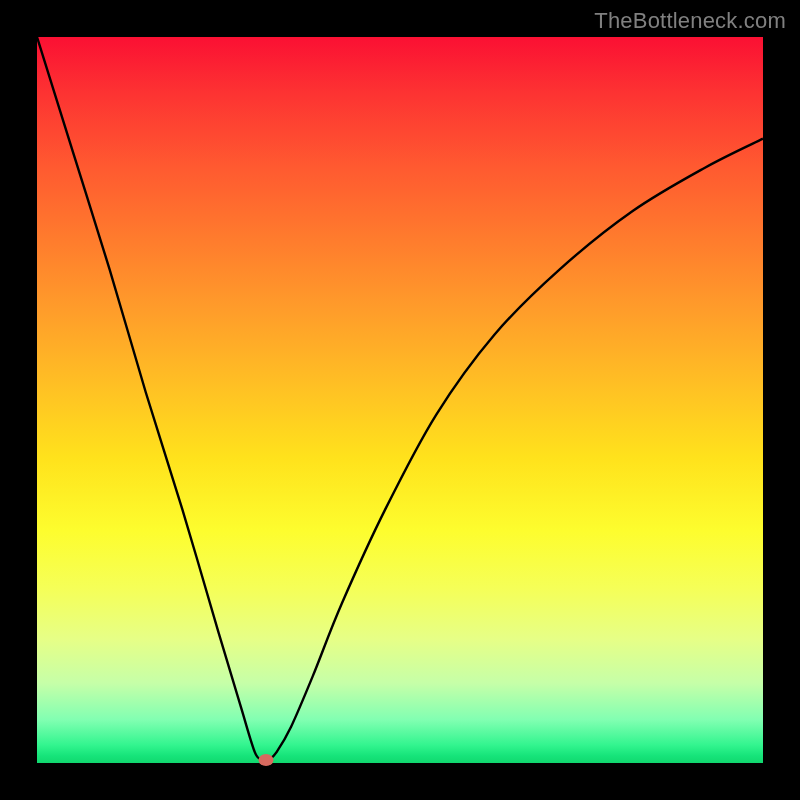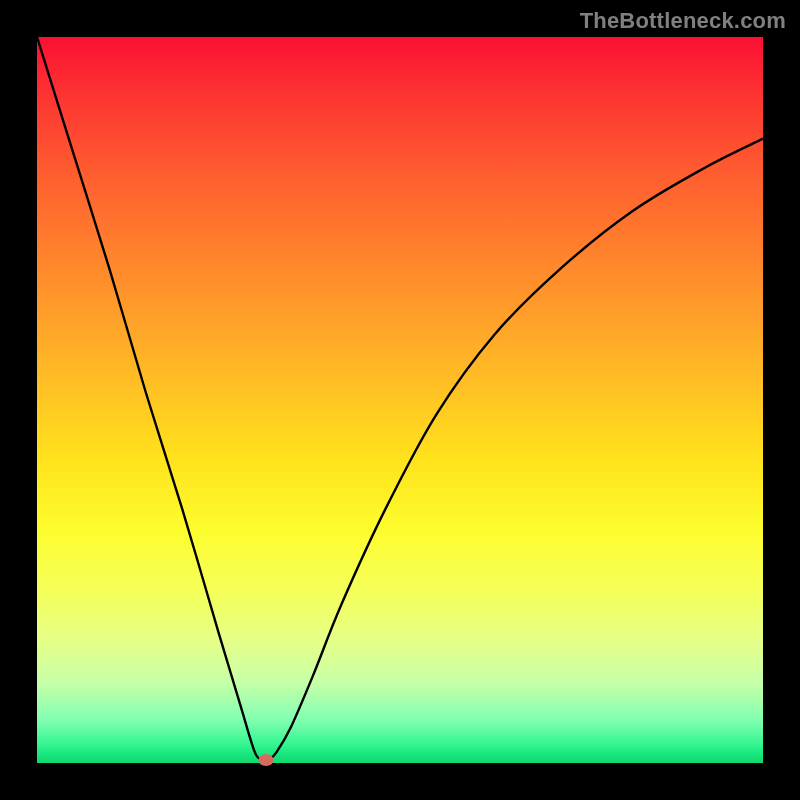--- a/index.html
+++ b/index.html
@@ -55,21 +55,21 @@
     border-radius: 50%;
     background: #d76a5f;
     transform: translate(-50%, -50%);
   }
   .watermark {
     position: absolute;
     top: 8px;
     right: 14px;
     color: #808080;
     font-size: 22px;
-    font-weight: 700;
+    font-weight: 400;
     letter-spacing: 0.2px;
   }
 </style>
 </head>
 <body>
 
 <div class="frame">
   <div class="plot-area">
     <svg class="curve-svg" viewBox="0 0 726 726" preserveAspectRatio="none">
       <path fill="none" stroke="#000000" stroke-width="2.4" d="M 0 0 C 6.050000000000001 19.359999999999996 24.200000000000003 77.43999999999997 36.300000000000004 116.15999999999997 C 48.400000000000006 154.87999999999997 60.50000000000001 192.38999999999993 72.60000000000001 232.31999999999994 C 84.7 272.24999999999994 96.79999999999998 315.81 108.89999999999999 355.74 C 121 395.67 133.10000000000002 431.96999999999997 145.20000000000002 471.9 C 157.3 511.83 171.82 562.65 181.5 595.3199999999999 C 191.18 627.9899999999999 197.23000000000002 647.9549999999999 203.28000000000003 667.92 C 209.33000000000004 687.885 214.17 706.035 217.79999999999998 715.11 C 221.42999999999998 724.1850000000001 223.245 721.039 225.06 722.37 C 226.875 723.701 227.48 723.096 228.69 723.096 C 229.9 723.096 230.505 723.701 232.32 722.37 C 234.135 721.039 235.95000000000002 720.5550000000001 239.58 715.11 C 243.21 709.665 248.05 702.4050000000001 254.1 689.7 C 260.15 676.995 267.40999999999997 659.45 275.88 638.88 C 284.35 618.31 292.82000000000005 594.11 304.92 566.28 C 317.02 538.4499999999999 332.74999999999994 503.35999999999996 348.47999999999996 471.9 C 364.21 440.44 381.15 406.56000000000006 399.3 377.52000000000004 C 417.45000000000005 348.48 436.81 321.86 457.38 297.66 C 477.95 273.46000000000004 499.73 252.88999999999993 522.72 232.31999999999994 C 545.71 211.74999999999994 571.1199999999999 191.17999999999998 595.3199999999999 174.24 C 619.52 157.30000000000004 646.1400000000001 142.78000000000006 667.9200000000001 130.68000000000006 C 689.7 118.58000000000006 716.32 106.48 726 101.63999999999999" id="curvePath"></path>

